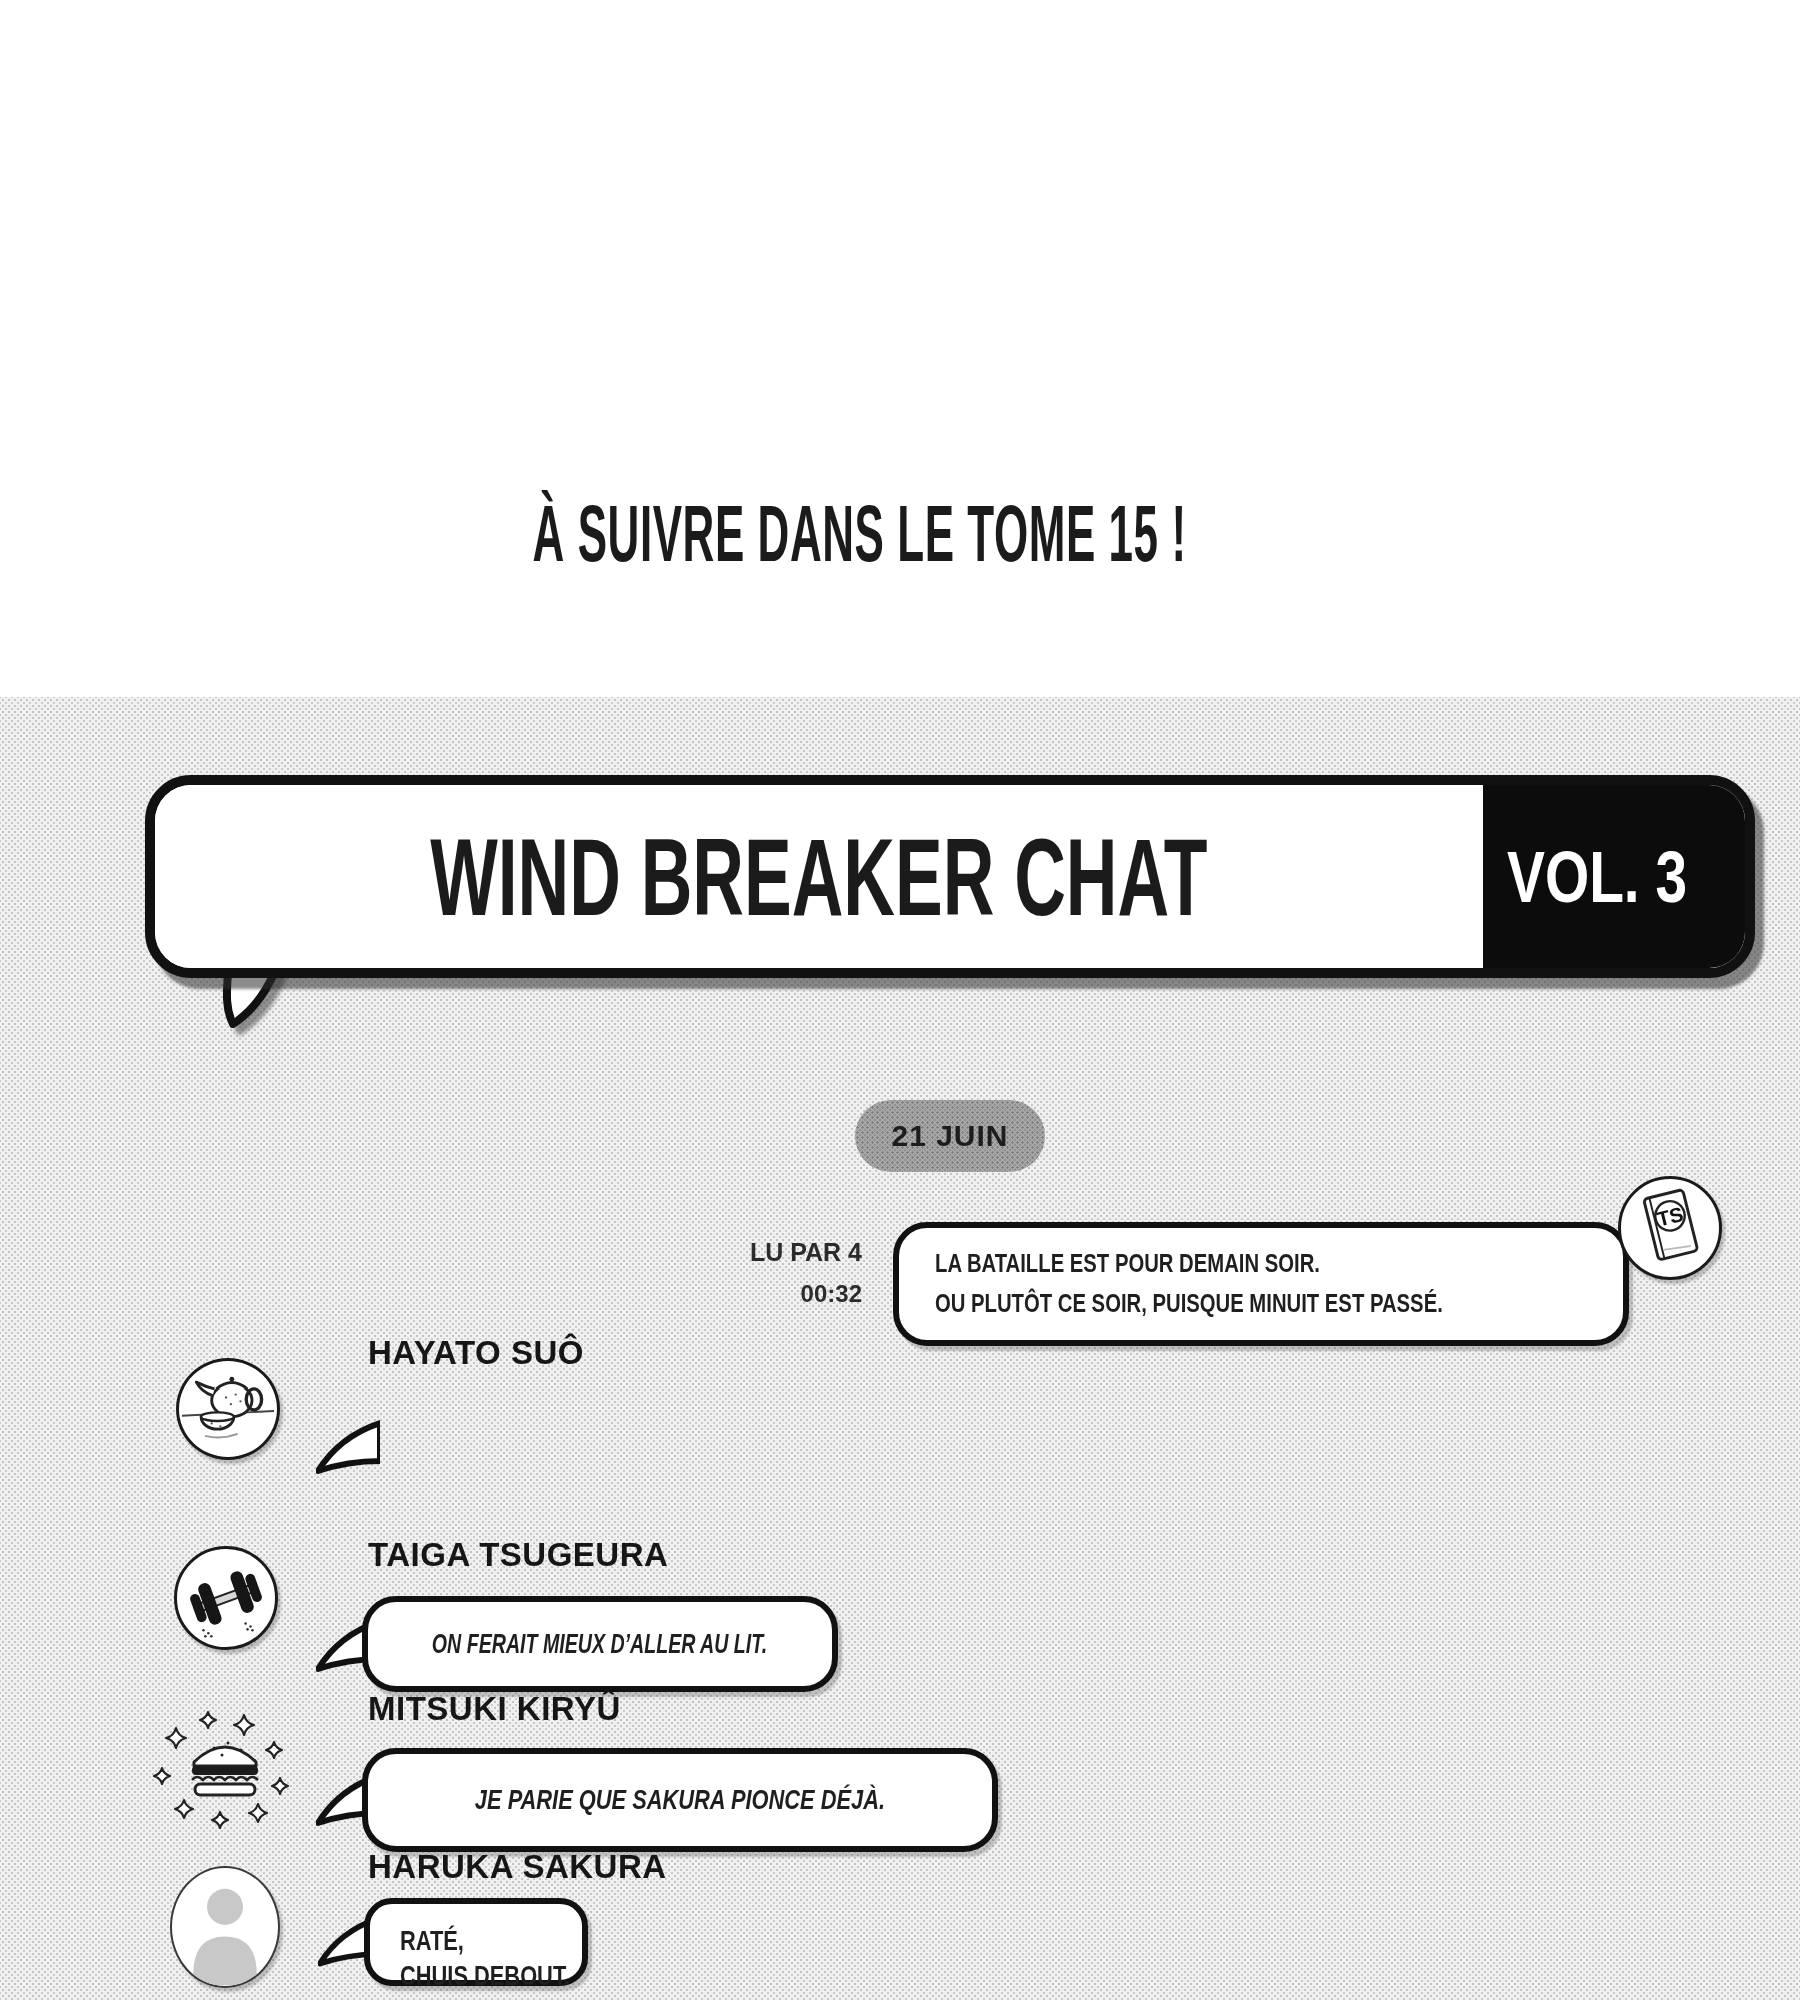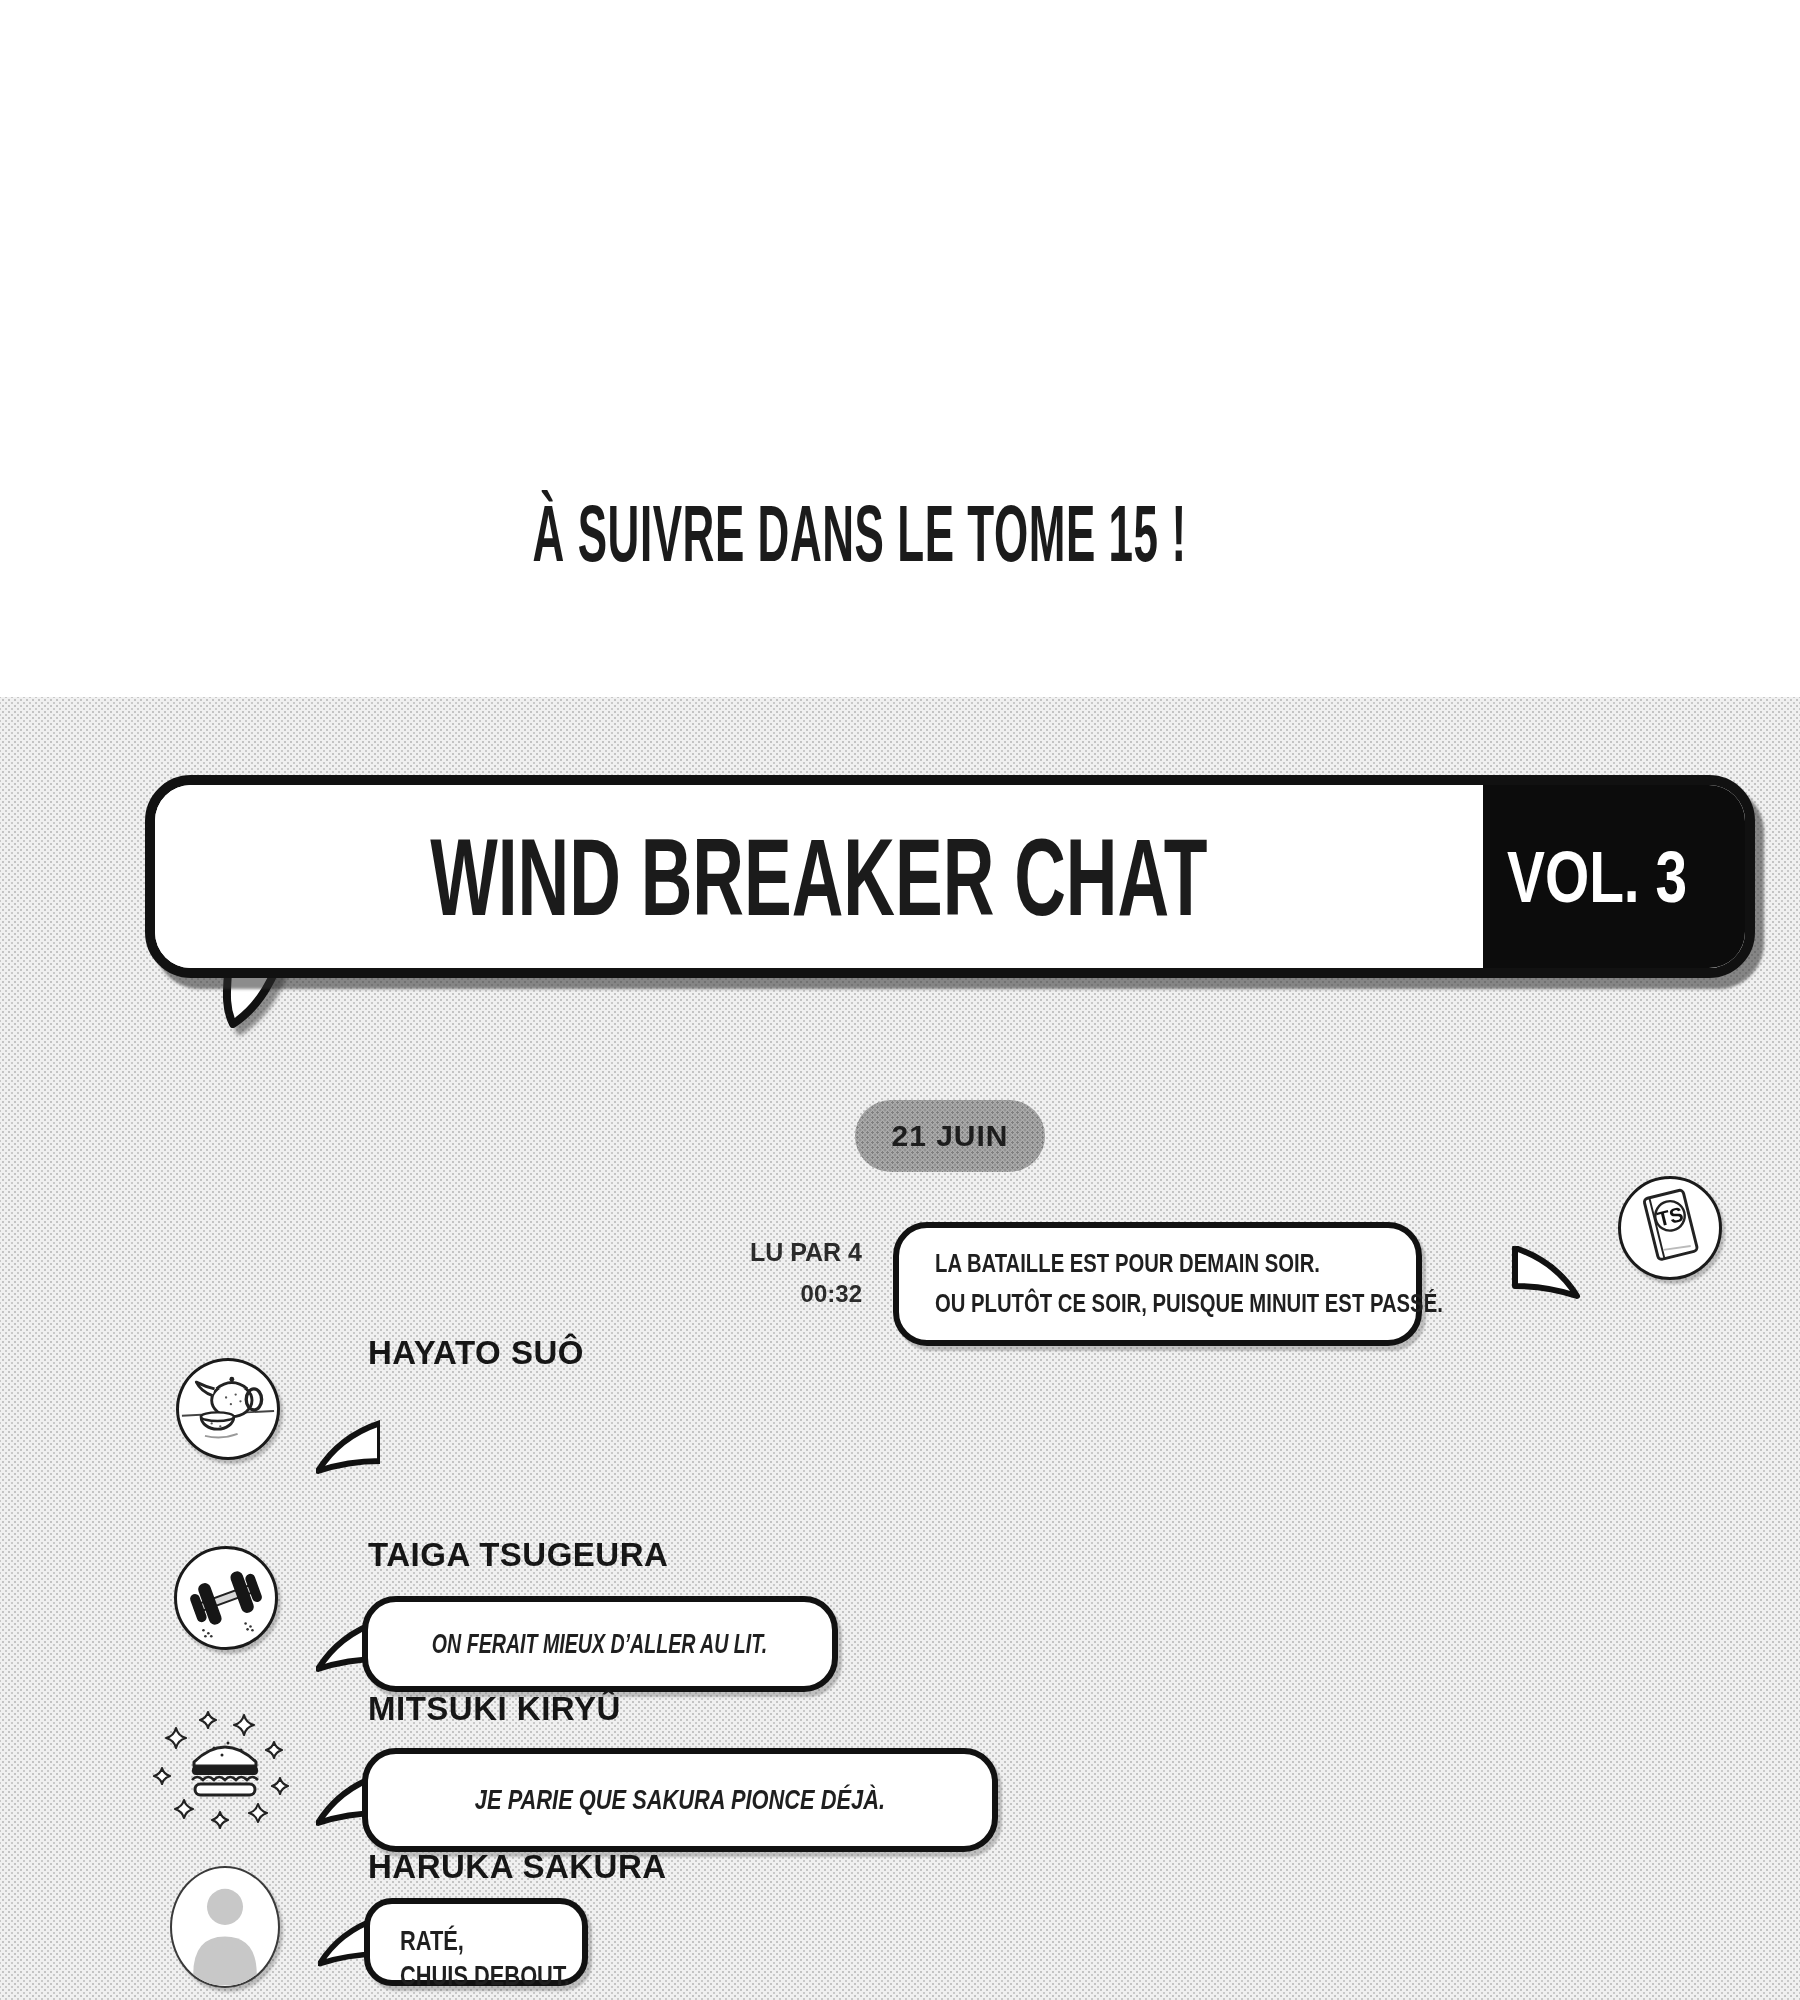--- a/index.html
+++ b/index.html
@@ -73,21 +73,21 @@
     border-radius:50%;overflow:hidden;z-index:4;box-shadow:3px 4px 3px rgba(0,0,0,0.22);
   }
   .tail{position:absolute;z-index:2;}
   .meta{position:absolute;text-align:right;font-weight:bold;color:#2b2b2b;z-index:3;}
   .meta .read{font-size:25px;}
   .meta .time{font-size:24px;margin-top:13px;}
 
   
   .nirei-name{left:895px;top:1148px;width:650px;text-align:right;}
   .nirei-avatar{left:1618px;top:1176px;width:104px;height:104px;}
-  .nirei-bubble{left:893px;top:1222px;width:529px;height:124px;padding:15px 0 0 36px;}
+  .nirei-bubble{left:893px;top:1222px;width:736px;height:124px;padding:15px 0 0 36px;}
   .nirei-bubble .msg-line{font-size:26px;line-height:40px;transform:scaleX(0.78);}
   .nirei-tail{left:1512px;top:1246px;}
   .nirei-meta{left:700px;top:1238px;width:162px;}
 
   .suo-name{left:368px;top:1334px;}
   .suo-avatar{left:176px;top:1358px;width:104px;height:102px;}
   .suo-bubble{left:362px;top:1394px;width:742px;height:126px;padding:17px 0 0 52px;}
   .suo-bubble .msg-line{transform:scaleX(0.86);}
   .suo-tail{left:316px;top:1420px;}
 

